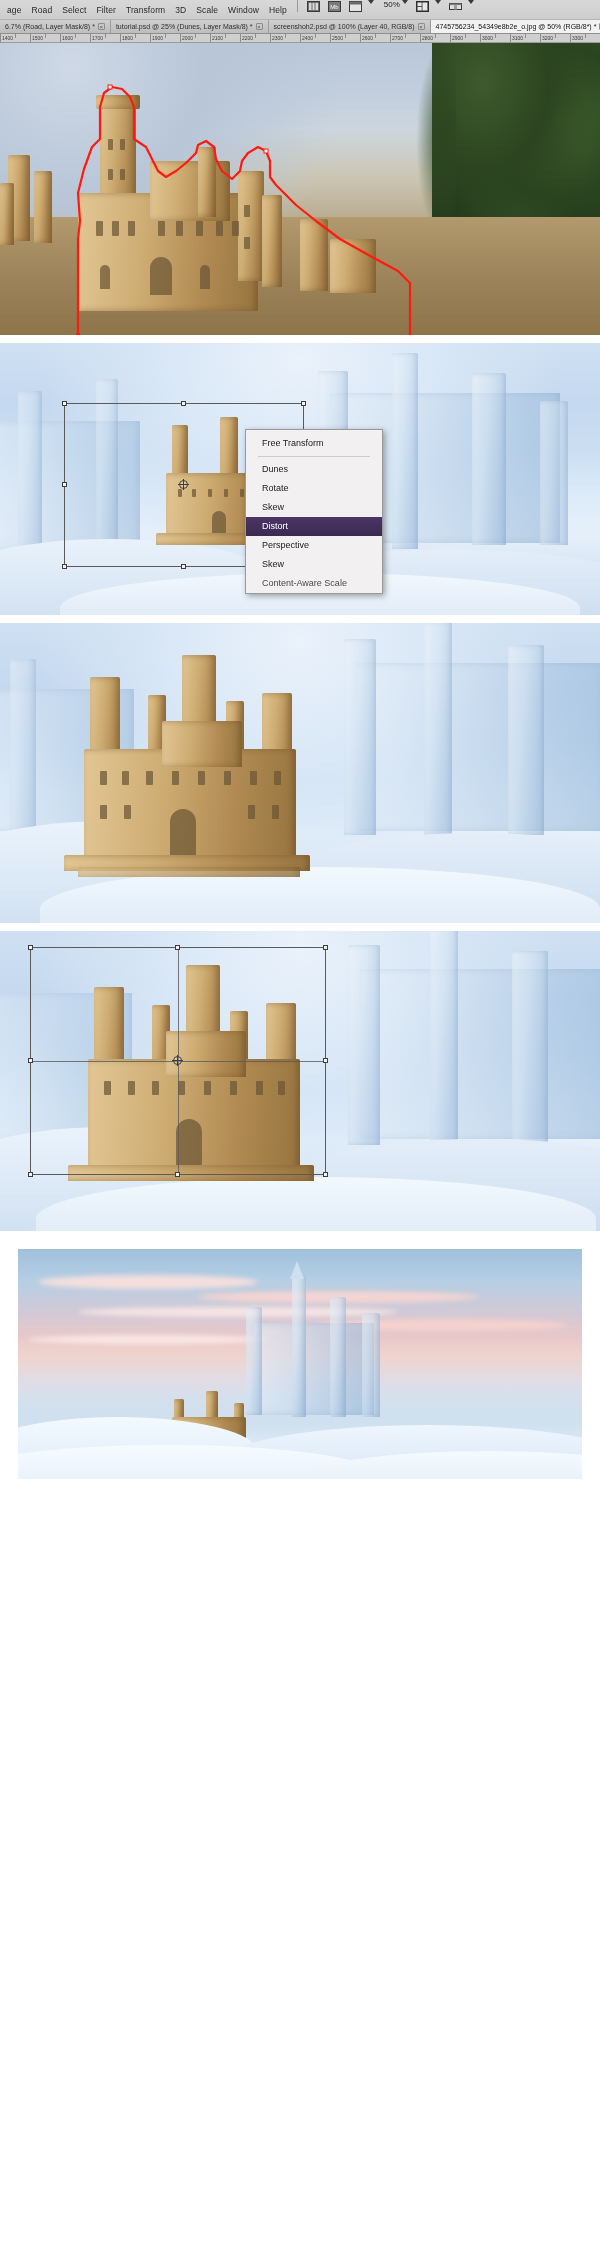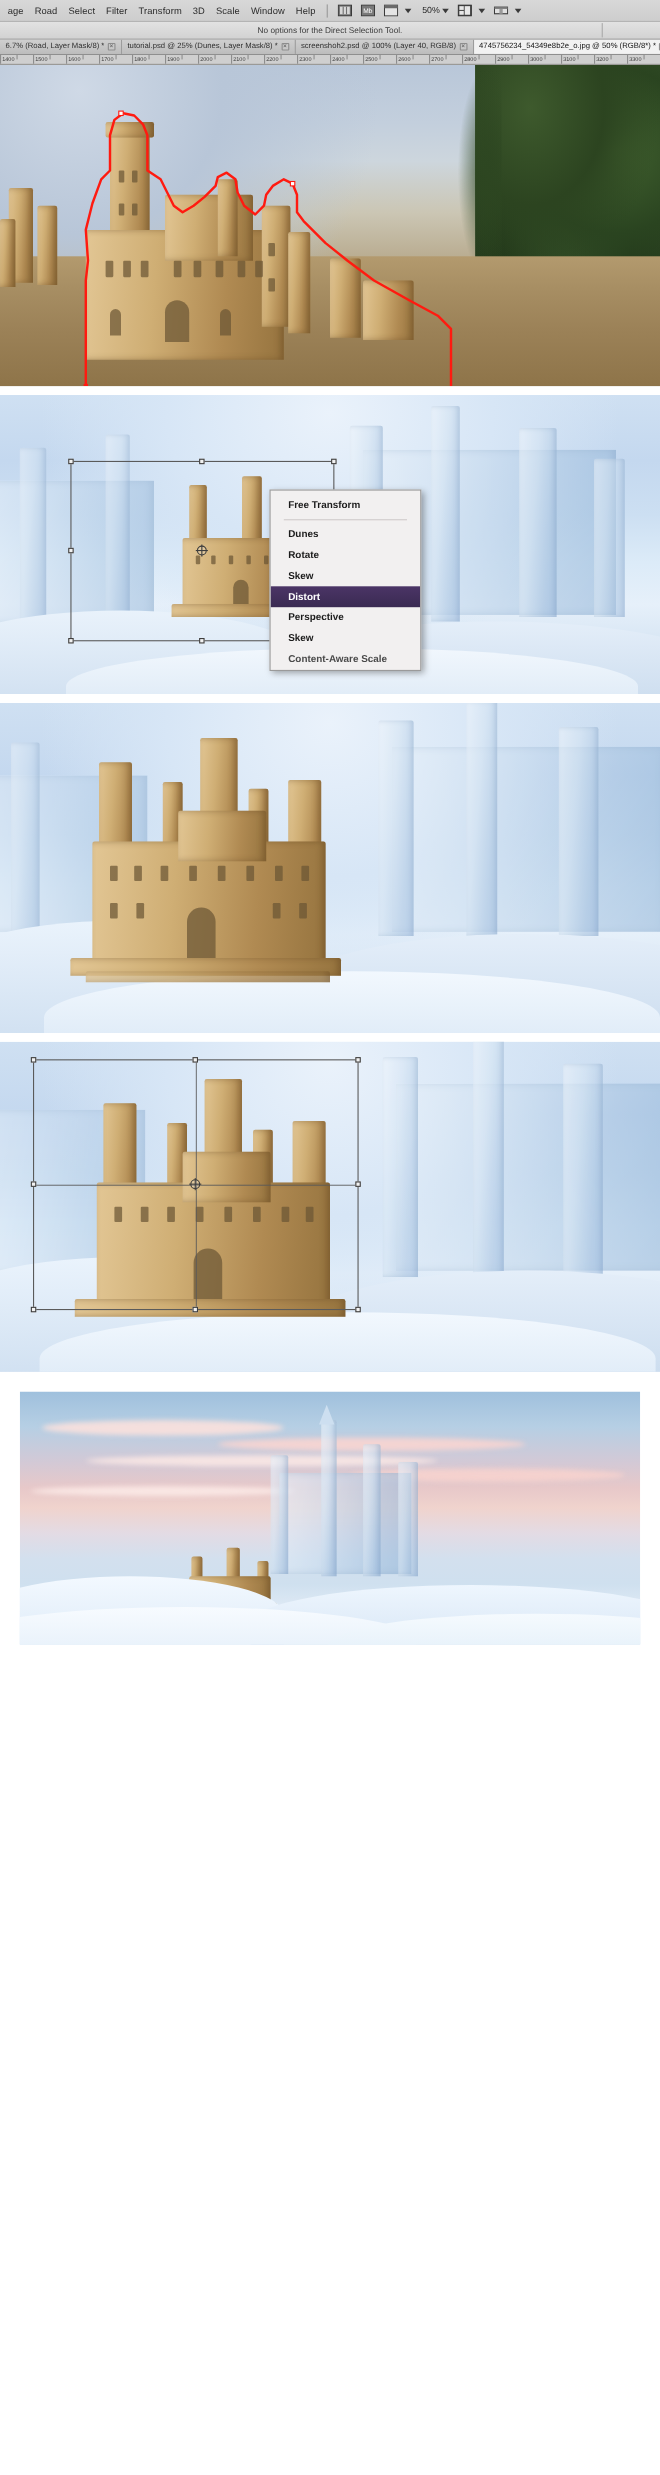--- a/index.html
+++ b/index.html
@@ -8,21 +8,21 @@
     background: #ffffff;
     font-family: "Liberation Sans", sans-serif;
     overflow: hidden;
   }
   #root { width: 600px; height: 2250px; position: relative; background: #fff; }
 
   
   .ps-chrome { width: 600px; background: #d4d4d4; position: relative; }
   .menubar {
     height: 20px; background: linear-gradient(#d8d8d8,#cdcdcd);
-    display: flex; align-items: center; border-bottom: 1px solid #b4b4b4;
+    display: flex; border-bottom: 1px solid #b4b4b4;
   }
   .menubar .spacer-left { width: 2px; }
   .menu-item {
     font-size: 8.5px; color: #2a2a2a; padding: 0 5px; line-height: 20px;
     white-space: nowrap; letter-spacing: .1px;
   }
   .menu-sep { width: 1px; height: 12px; background: #9a9a9a; margin: 0 5px; }
   .tb-icon {
     width: 15px; height: 13px; margin: 0 3px; position: relative;
     display: inline-flex; align-items: center; justify-content: center;
@@ -62,21 +62,21 @@
   .doctab.active .tab-x { background: #e2e2e2; }
 
   .ruler {
     height: 9px; background: #cfcfcf; border-bottom: 1px solid #9b9b9b;
     position: relative; overflow: hidden;
   }
   .ruler .tick { position: absolute; top: 0; width: 1px; height: 9px; background: #8d8d8d; }
   .ruler .rlabel { position: absolute; top: 0px; font-size: 5px; color: #3c3c3c; line-height: 9px; }
 
   
-  .panel { position: relative; width: 600px; overflow: hidden; font-weight: bold; }
+  .panel { position: relative; width: 600px; overflow: hidden; }
   .panel-gap { height: 8px; background: #ffffff; }
 
   
   #panel1 { height: 292px; background: #7a6a55; }
   #panel1 .sky {
     position: absolute; inset: 0;
     background:
       radial-gradient(circle at 12% 8%, #cfd9e6 0%, #b8c6d8 22%, rgba(184,198,216,0) 46%),
       linear-gradient(180deg,#b9c7d9 0%, #c3cfdd 18%, #cdd6dd 30%, #cbc6b4 46%, #b7a98c 62%, #a8966f 78%, #9b8a63 100%);
   }
@@ -254,24 +254,20 @@
       <div class="tb-icon">
         <svg width="13" height="11" viewBox="0 0 13 11">
           <rect x="0.5" y="2.5" width="12" height="6" fill="#e0e0e0" stroke="#3a3a3a"></rect>
           <rect x="0.5" y="2.5" width="12" height="1.6" fill="#7a7a7a"></rect>
           <rect x="5" y="4.2" width="3" height="4.3" fill="#9a9a9a"></rect>
         </svg>
       </div>
       <div class="tb-caret"></div>
     </div>
 
-    <div class="optionsbar">
-      <div class="opt-text">No options for the Direct Selection Tool.</div>
-      <div class="opt-div"></div>
-    </div>
 
     <div class="tabstrip">
       <div class="doctab">
         <span>6.7% (Road, Layer Mask/8) *</span>
         <span class="tab-x">×</span>
       </div>
       <div class="doctab">
         <span>tutorial.psd @ 25% (Dunes, Layer Mask/8) *</span>
         <span class="tab-x">×</span>
       </div>

